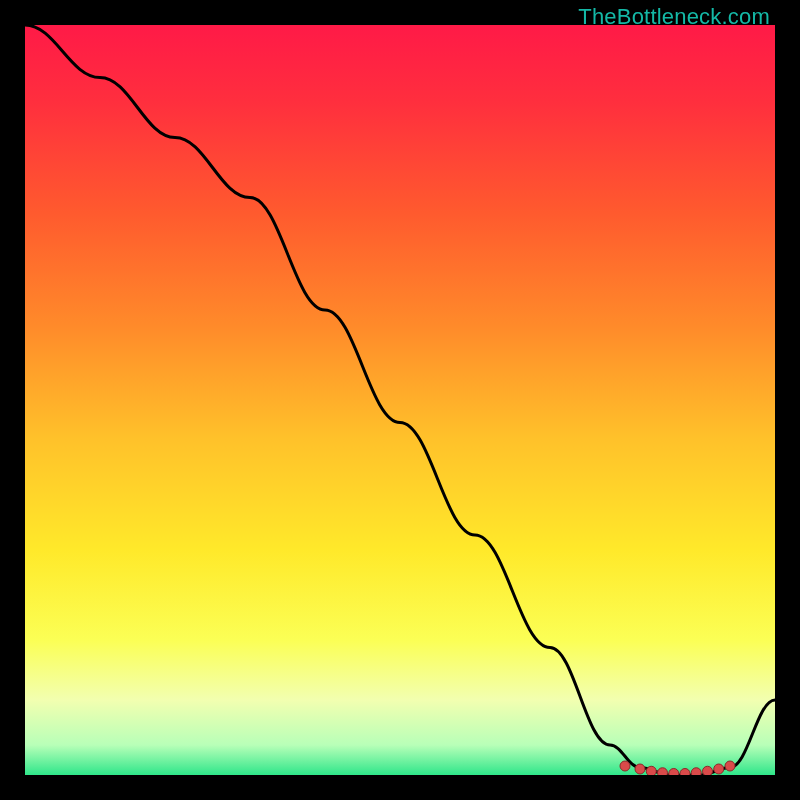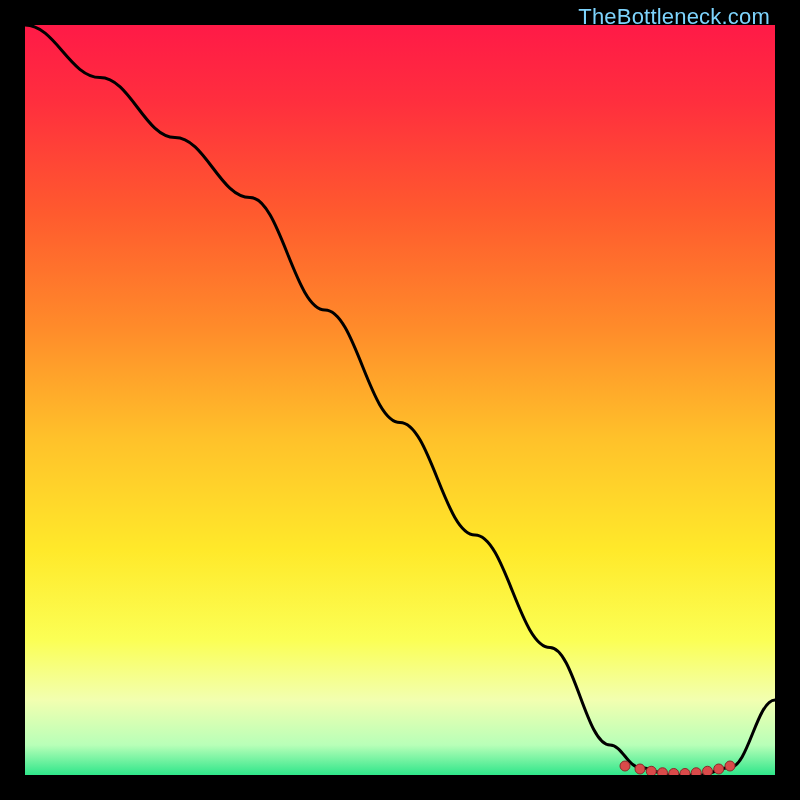--- a/index.html
+++ b/index.html
@@ -23,21 +23,21 @@
     top: 25px;
     width: 750px;
     height: 750px;
   }
   .watermark {
     position: absolute;
     top: 4px;
     right: 30px;
     font-size: 22px;
     font-weight: 500;
-    color: #7dd3fc;
+    color: #14b8a6;
     letter-spacing: 0.2px;
   }
   svg {
     display: block;
   }
 </style>
 </head>
 <body>
 
 <div class="frame">

